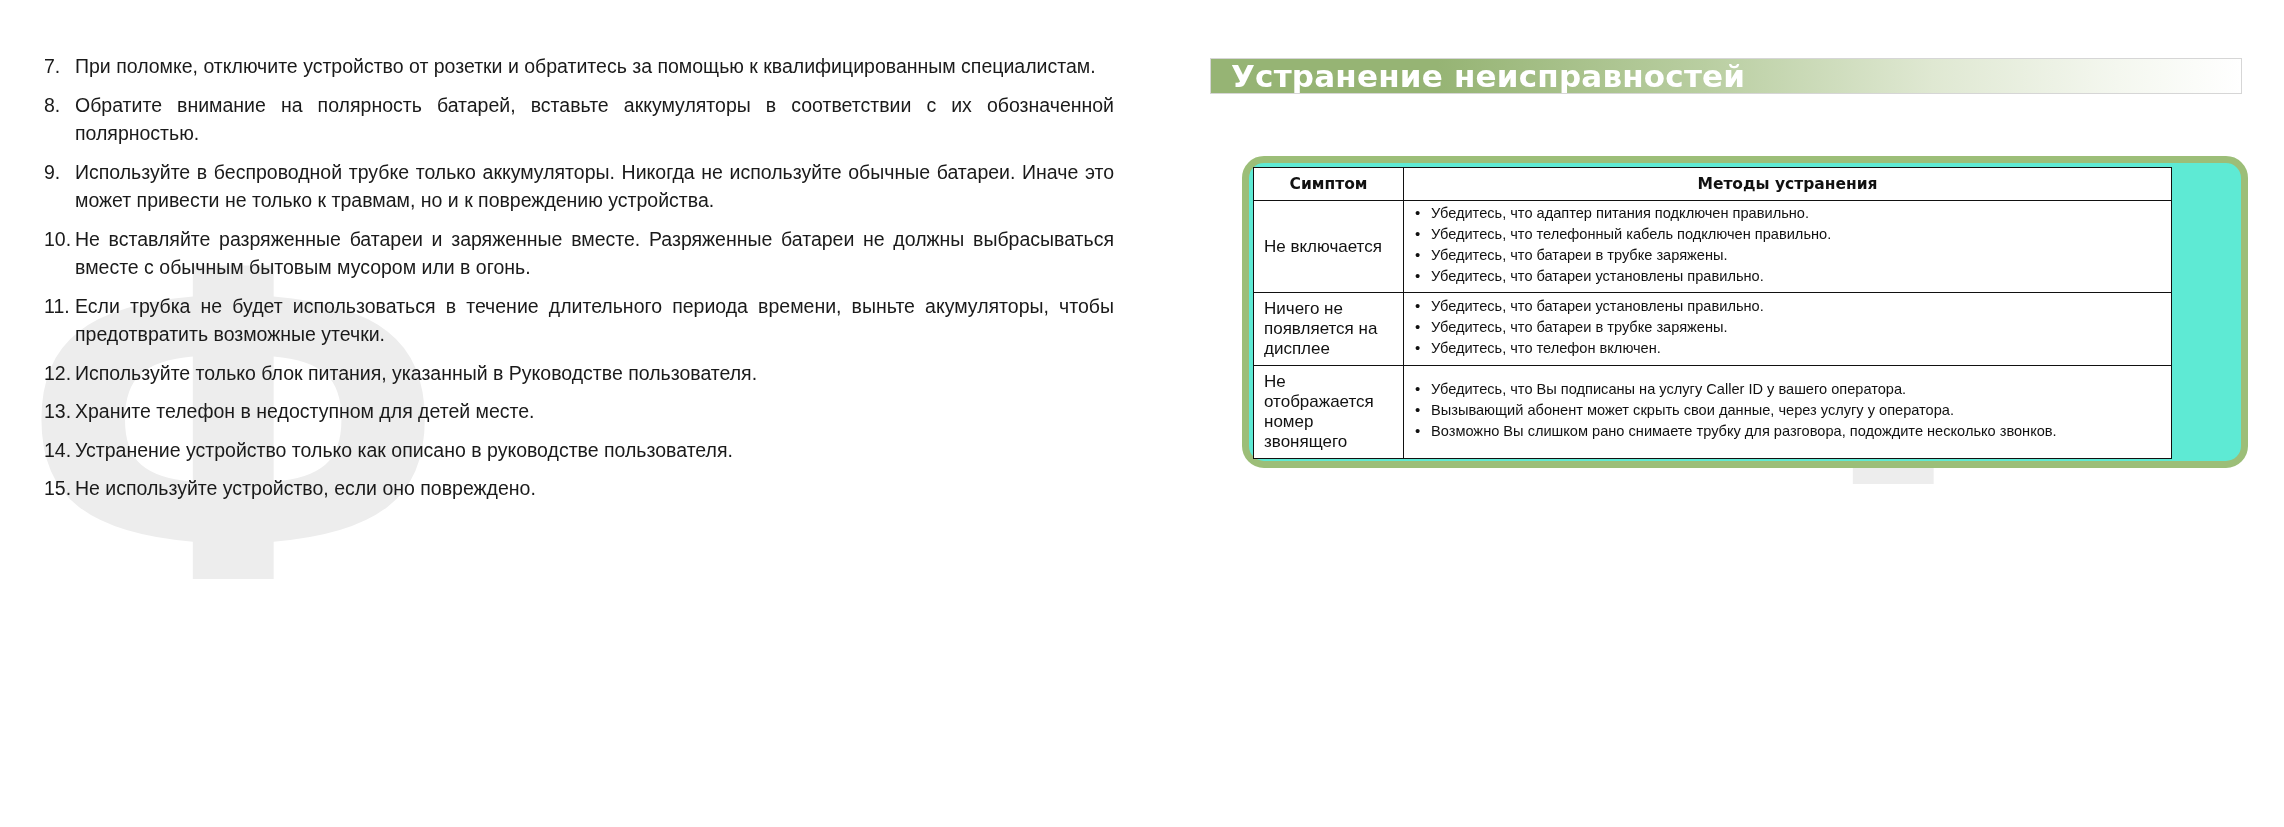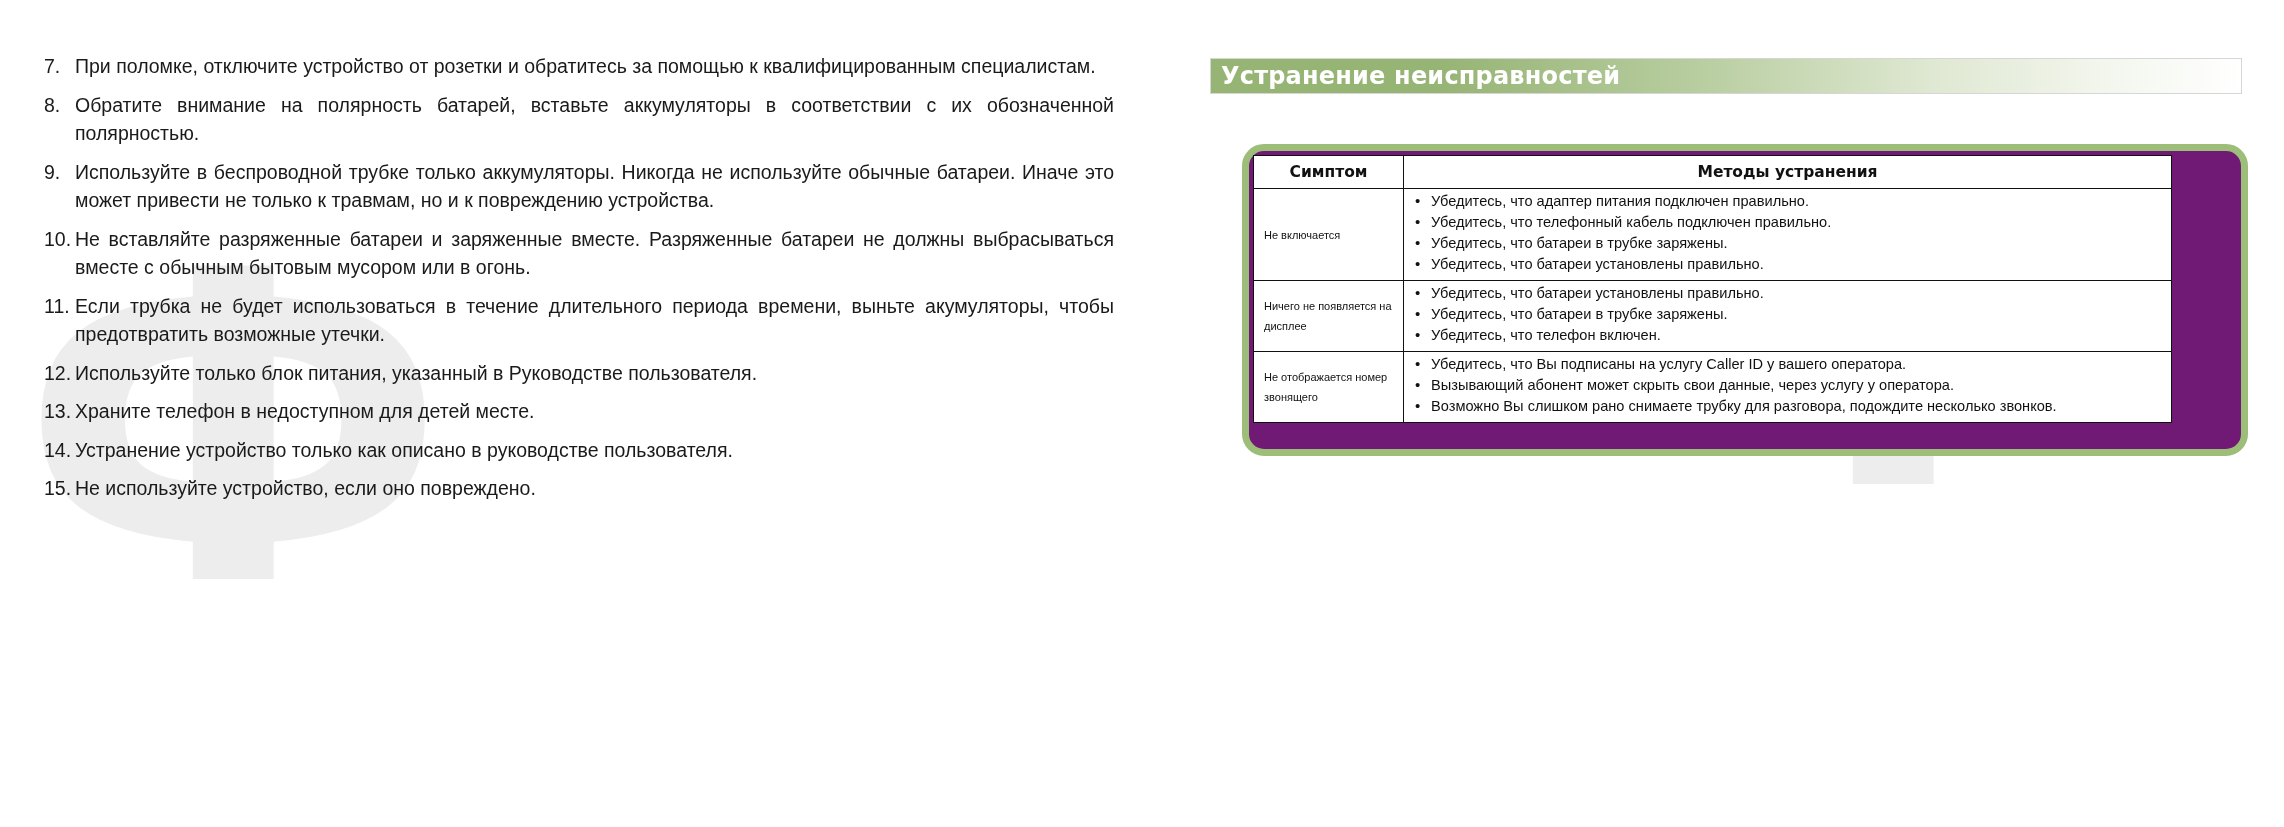--- a/index.html
+++ b/index.html
@@ -91,41 +91,41 @@
     left: 68px;
     top: 58px;
     width: 1032px;
     height: 36px;
     background: linear-gradient(to right, #96b474 0%, #96b474 22%, #b9cea1 48%, #dfe8d2 70%, #f4f7ef 88%, #ffffff 100%);
     border: 1px solid #d6d6d6;
     box-sizing: border-box;
   }
   .section-header .title {
     position: absolute;
-    left: 10px;
+    left: 20px;
     top: 50%;
     transform: translateY(-50%);
     font-family: "DejaVu Sans", sans-serif;
-    font-size: 24px;
+    font-size: 31px;
     font-weight: bold;
     color: #ffffff;
     white-space: nowrap;
     letter-spacing: 0.2px;
   }
 
   
   .table-frame {
     position: absolute;
     left: 100px;
-    top: 144px;
+    top: 156px;
     width: 1006px;
     height: 312px;
     border: 7px solid #9cbe78;
     border-radius: 22px;
-    background: #701a75;
+    background: #5eead4;
     box-sizing: border-box;
     padding: 0;
   }
   .tbl {
     position: absolute;
     left: 4px;
     top: 4px;
     width: 918px;
     border-collapse: collapse;
     table-layout: fixed;
@@ -141,21 +141,21 @@
   }
   .tbl th {
     font-family: "DejaVu Sans", sans-serif;
     font-size: 15.5px;
     font-weight: bold;
     color: #111111;
     height: 32px;
     text-align: center;
   }
   .tbl td.symptom {
-    font-size: 11px;
+    font-size: 17px;
     line-height: 20px;
     color: #111111;
     padding: 6px 10px 6px 10px;
   }
   .tbl td.methods {
     padding: 2px 8px 5px 10px;
   }
   .tbl ul {
     list-style: none;
     margin: 0;

